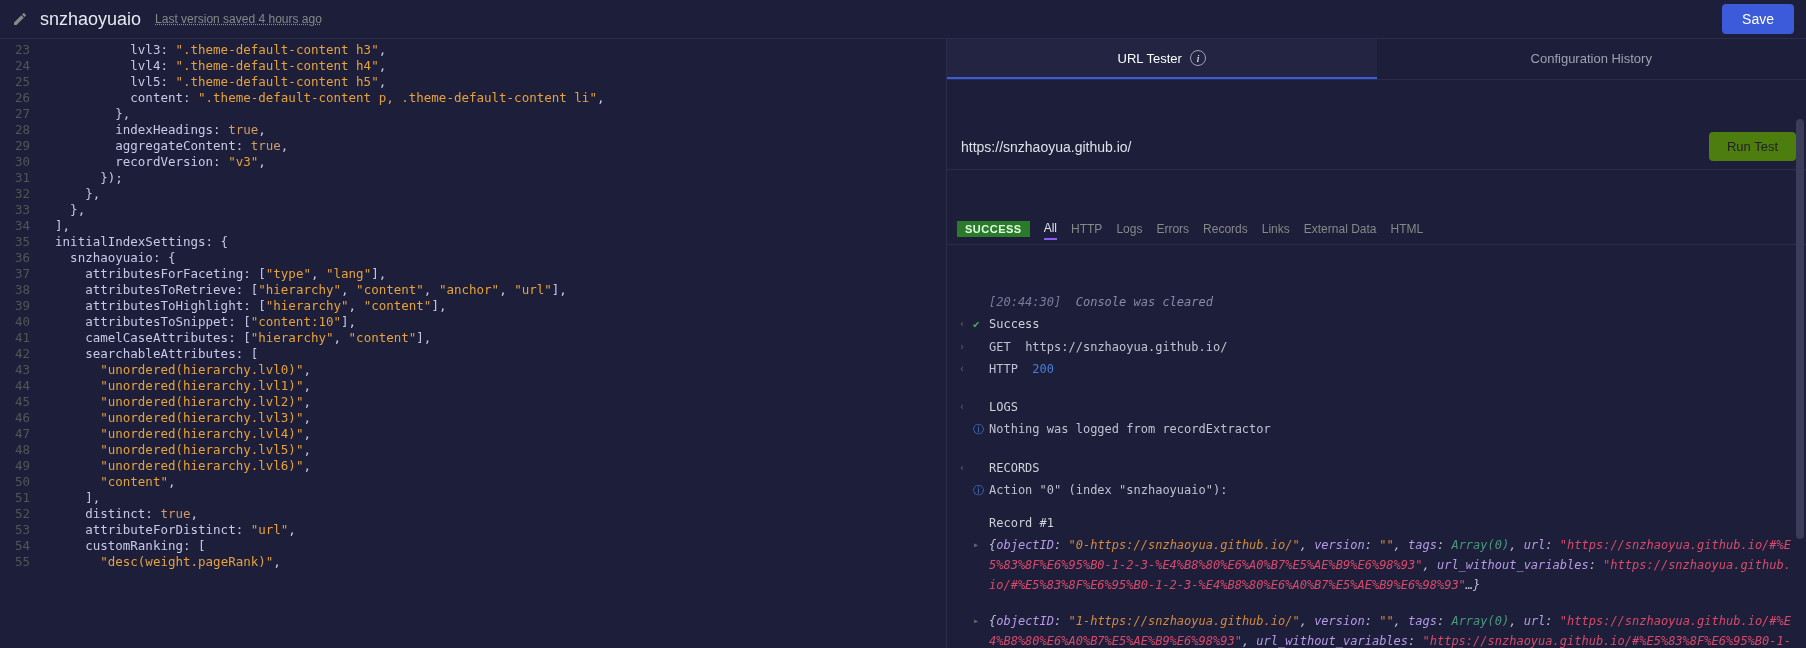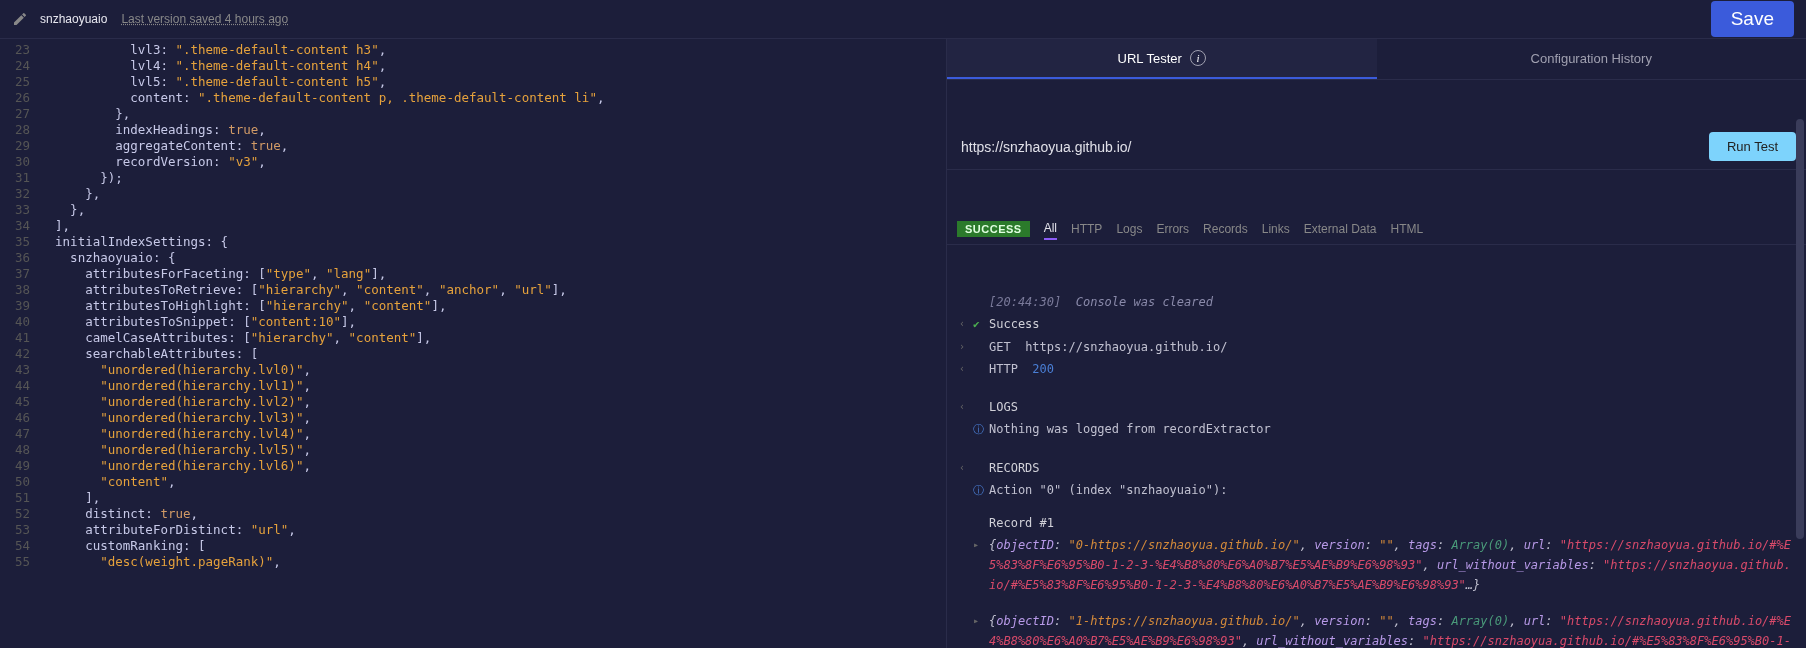--- a/index.html
+++ b/index.html
@@ -1,38 +1,38 @@
 <!DOCTYPE html>
 <html><head>
 <meta charset="utf-8">
 <style>
 * { margin: 0; padding: 0; box-sizing: border-box; }
 body { font-family: -apple-system, BlinkMacSystemFont, "Segoe UI", Helvetica, Arial, sans-serif; background: #1c1e3a; color: #c0c0d0; width: 1806px; height: 648px; overflow: hidden; }
 .header { height: 39px; background: #1c1e3a; border-bottom: 1px solid #2a2c4a; display: flex; align-items: center; padding: 0 12px; }
 .header .edit-icon { width: 16px; height: 16px; margin-right: 12px; fill: #888; }
-.header .title { color: #e8e8f0; font-size: 12px; margin-right: 14px; }
+.header .title { color: #e8e8f0; font-size: 18px; margin-right: 14px; }
 .header .meta { color: #888; font-size: 12px; text-decoration: underline dotted; }
 .header .spacer { flex: 1; }
-.save-btn { background: #3b5bdb; color: #fff; border: none; padding: 7px 20px; border-radius: 4px; font-size: 19px; cursor: pointer; }
+.save-btn { background: #3b5bdb; color: #fff; border: none; padding: 7px 20px; border-radius: 4px; font-size: 14px; cursor: pointer; }
 .main { display: flex; height: calc(100% - 39px); }
 .editor { width: 947px; height: 100%; background: #1c1e3a; display: flex; font-family: Menlo, Consolas, monospace; font-size: 12.5px; line-height: 16px; overflow: hidden; border-right: 1px solid #2a2c4a; }
 .gutter { width: 40px; text-align: right; padding-right: 10px; color: #555; user-select: none; padding-top: 3px; }
 .gutter div { height: 16px; }
 .code { flex: 1; padding-top: 3px; white-space: pre; color: #c7c9e8; }
 .code .line { height: 16px; }
 .s-str { color: #e6a23c; }
 .s-bool { color: #d19a66; }
 .right { flex: 1; background: #1c1e3a; display: flex; flex-direction: column; }
 .tabs { display: flex; height: 41px; border-bottom: 1px solid #2a2c4a; }
 .tab { flex: 1; display: flex; align-items: center; justify-content: center; color: #a0a0b0; font-size: 13px; cursor: pointer; border-bottom: 2px solid transparent; gap: 8px; }
 .tab.active { color: #fff; border-bottom-color: #3b5bdb; background: #222442; }
 .info-icon { width: 16px; height: 16px; border: 1.5px solid #a0a0b0; border-radius: 50%; display: inline-flex; align-items: center; justify-content: center; font-size: 11px; font-style: italic; font-family: serif; }
 .url-bar { display: flex; padding: 8px 10px; gap: 8px; align-items: center; border-bottom: 1px solid #2a2c4a; }
 .url-input { flex: 1; background: transparent; border: none; color: #e0e0e8; font-size: 14px; padding: 6px 4px; outline: none; }
-.run-btn { background: #7dd3fc; color: #222; border: none; padding: 7px 18px; border-radius: 4px; font-size: 13px; cursor: pointer; }
+.run-btn { background: #4d7c0f; color: #222; border: none; padding: 7px 18px; border-radius: 4px; font-size: 13px; cursor: pointer; }
 .filter-bar { display: flex; align-items: center; padding: 4px 10px; gap: 14px; border-bottom: 1px solid #2a2c4a; font-size: 12px; }
 .badge-success { background: #2b7a2b; color: #e0ffe0; padding: 2px 8px; font-weight: 600; letter-spacing: 0.5px; font-size: 11px; }
 .filter { color: #888; cursor: pointer; padding: 3px 0; }
 .filter.active { color: #e0e0e8; border-bottom: 2px solid #8b5cf6; }
 .console { flex: 1; overflow-y: auto; font-family: Menlo, Consolas, monospace; font-size: 12px; line-height: 20px; padding: 2px 0; }
 .console .row { display: flex; align-items: flex-start; padding: 1px 12px; }
 .console .arrow { width: 14px; color: #666; flex-shrink: 0; font-size: 10px; }
 .console .icon-col { width: 16px; flex-shrink: 0; }
 .console .content { flex: 1; }
 .ts { color: #7a7a9a; font-style: italic; }

